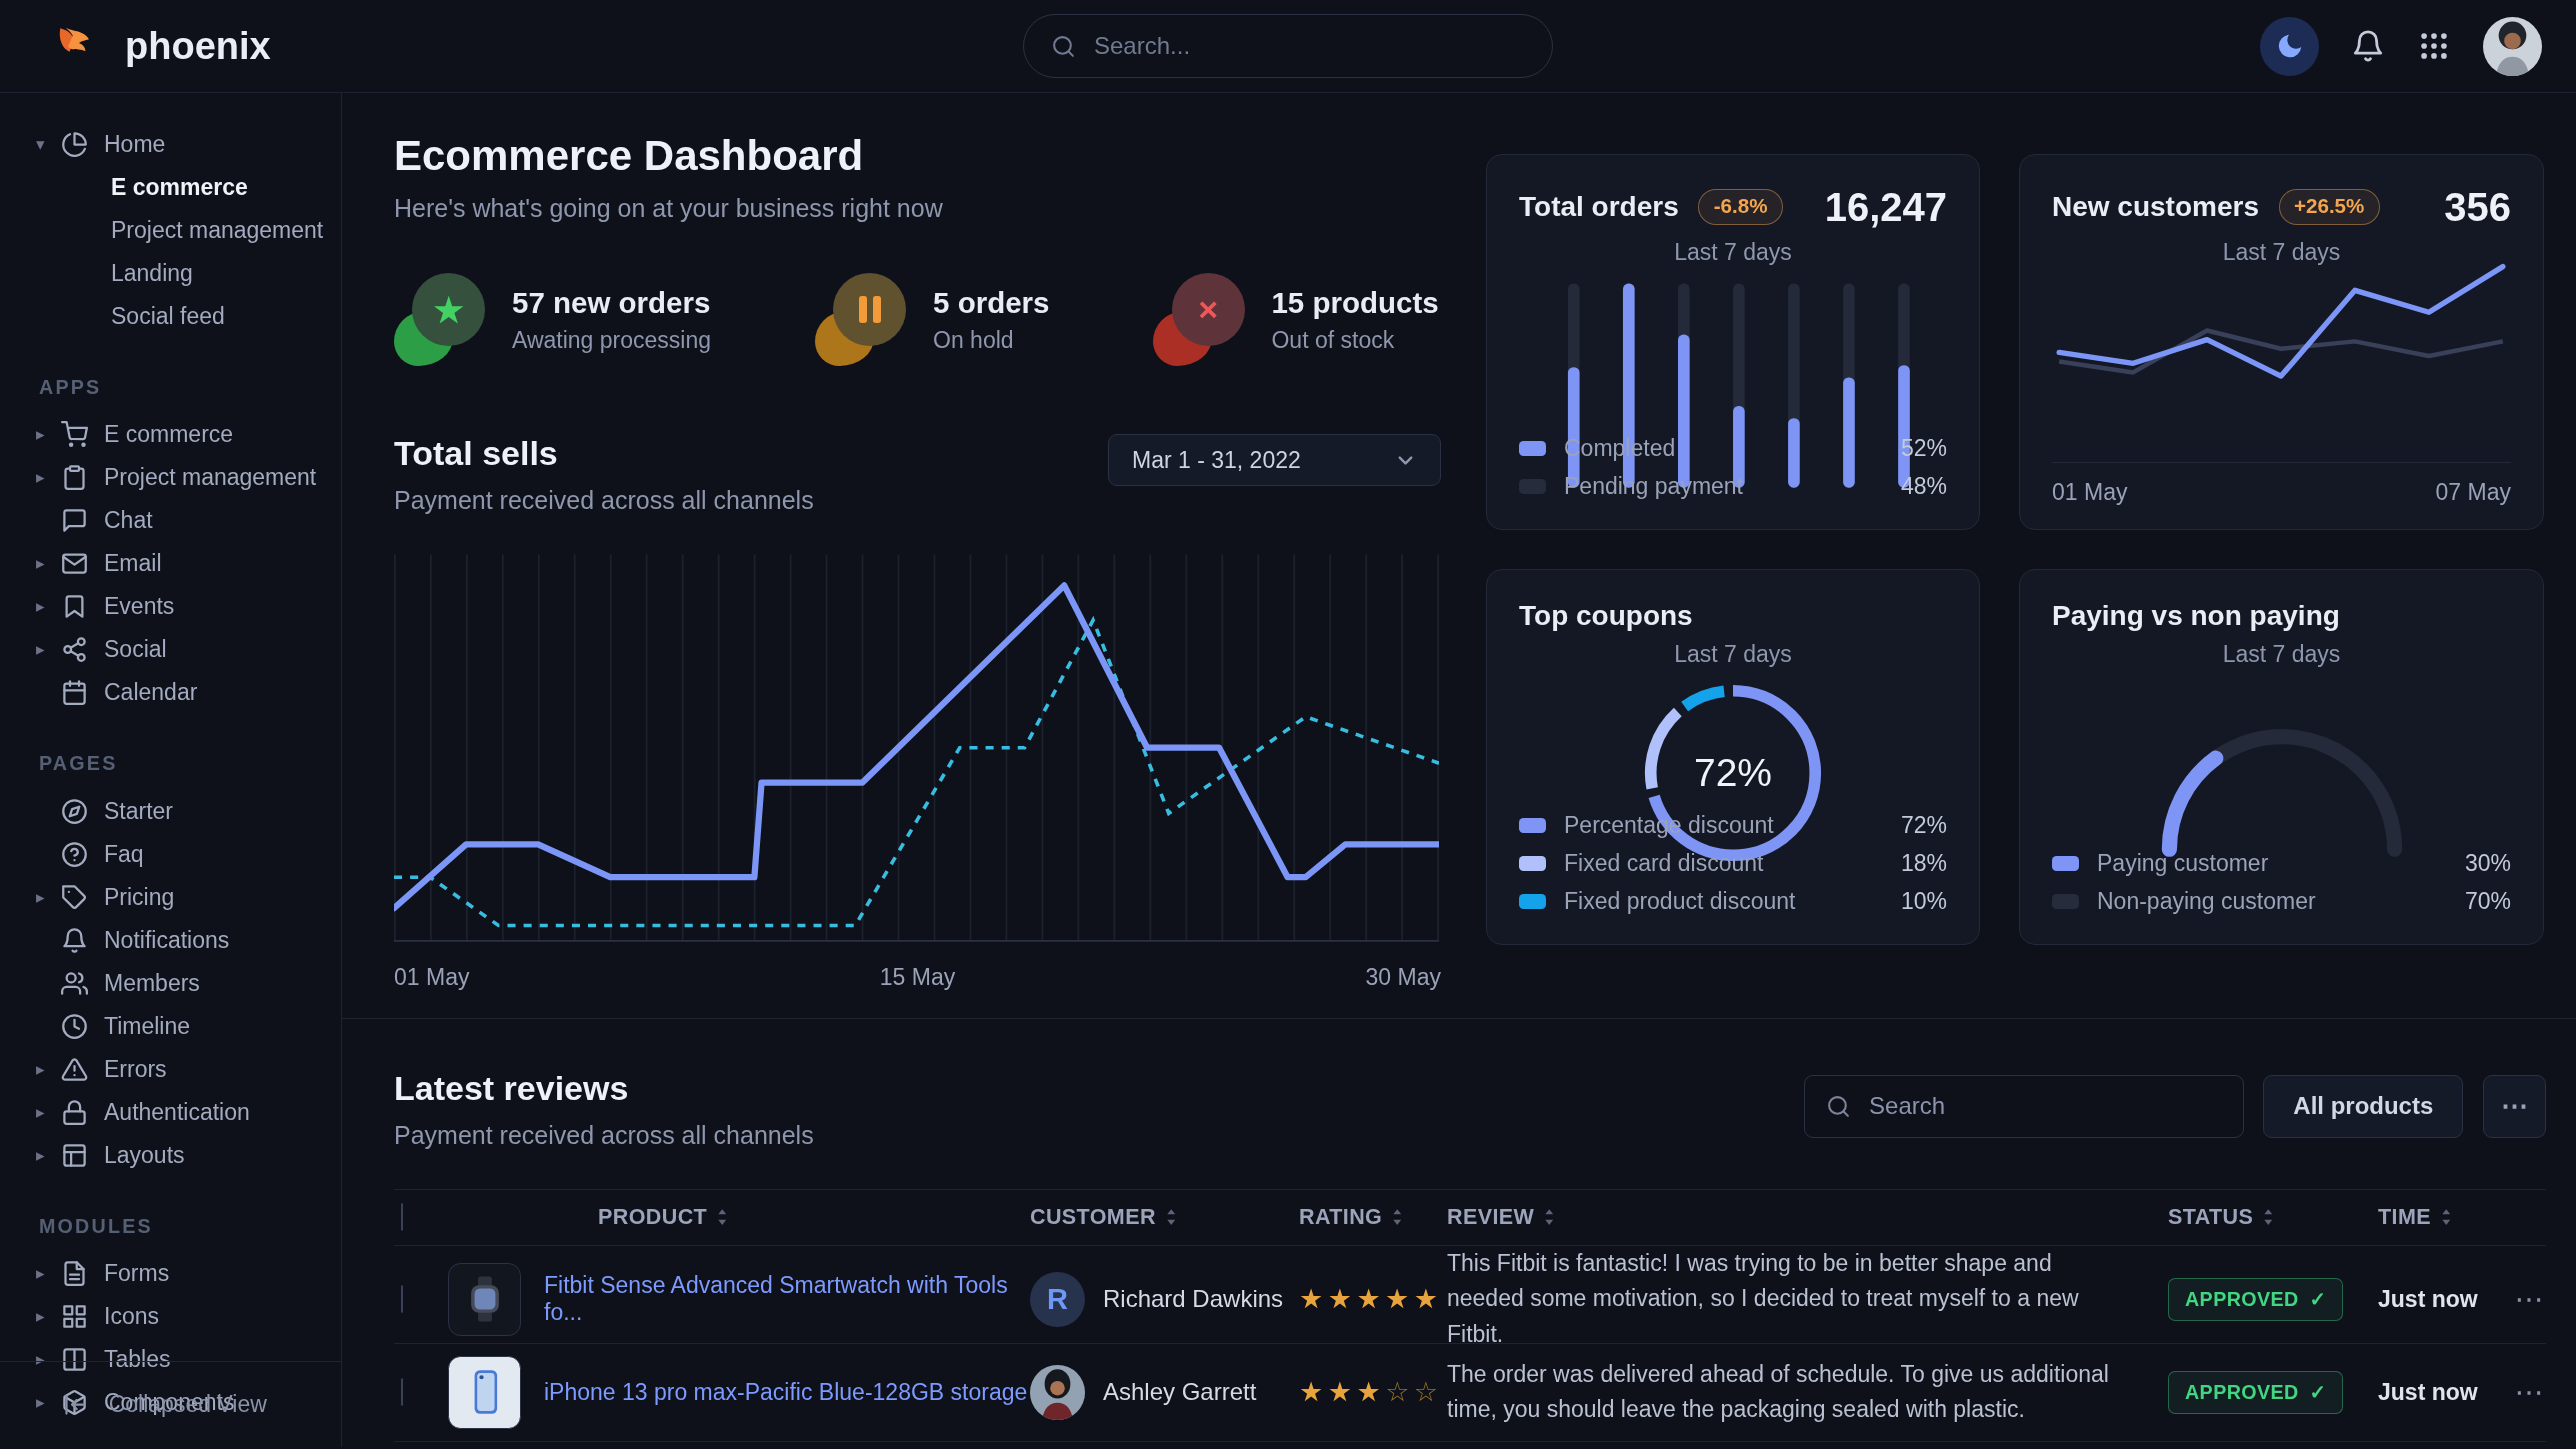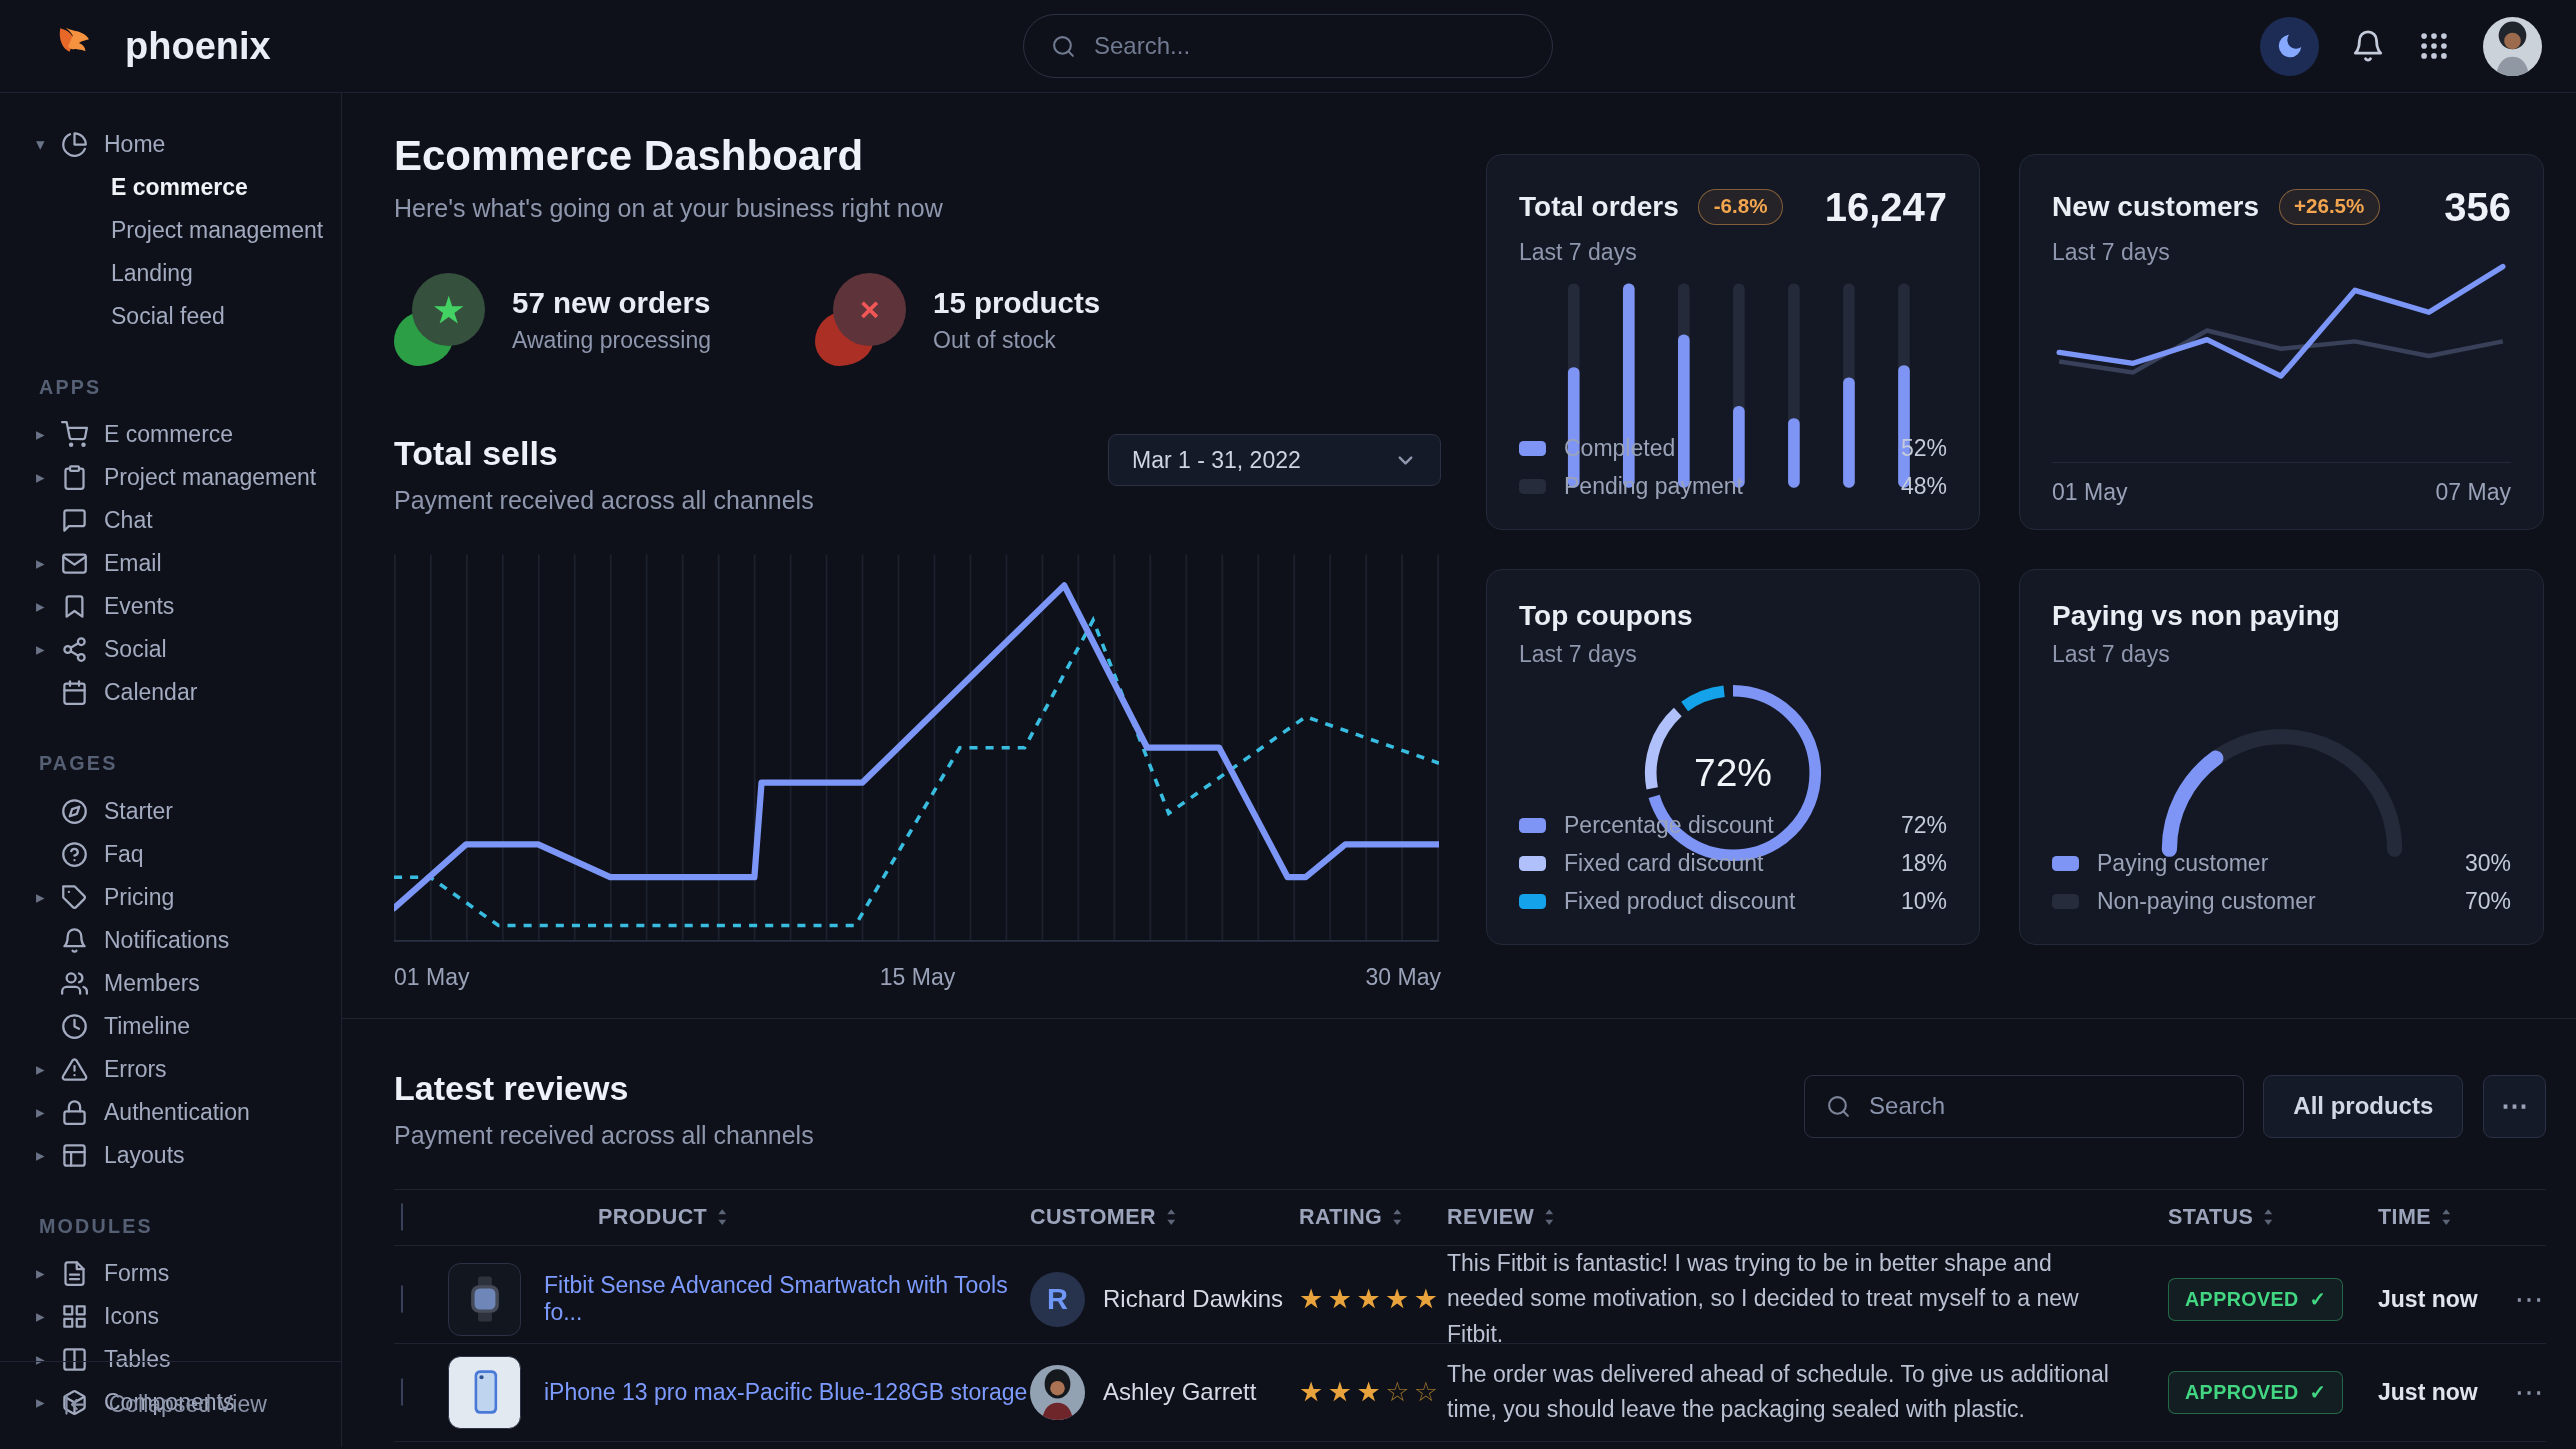--- a/index.html
+++ b/index.html
@@ -72,21 +72,21 @@
   .date-select { margin-left:auto; width:333px; height:52px; border:1.8px solid #2b3144; border-radius:9px;
                  background:#141a28; display:flex; align-items:center; padding:0 23px;
                  color:#cdd4e2; font-size:23px; cursor:pointer; }
   .date-select svg { margin-left:auto; width:23px; height:23px; color:#8e97ad; }
   .sells-chart { margin-top:32px; }
   .x-labels { display:flex; justify-content:space-between; color:#99a2b8; font-size:23px; margin-top:12.5px; }
 
   .right-col { margin-top:21.5px; }
   .cards { display:grid; grid-template-columns:494px 525px; gap:39px; }
   .card { background:#141824; border:1.8px solid #222938; border-radius:16px;
-          padding:30px 32px; height:376px; position:relative; }
+          padding:30px 32px; height:376px; position:relative;text-align:center; }
   .card-head { display:flex; align-items:center; gap:19.7px; }
   .card-title { font-size:28px; font-weight:700; color:#e9edf4; }
   .badge-warn { font-size:20.6px; font-weight:700; padding:4.5px 14.3px 6.3px; border-radius:21.5px;
                 color:#f3a64f; border:1.8px solid rgba(243,166,79,.45); background:rgba(243,166,79,.08); }
   .card-value { margin-left:auto; font-size:40px; font-weight:700; color:#eef1f7; }
   .card-period { color:#8e97ad; font-size:23px; margin-top:9px; }
   .legend { position:absolute; left:32px; right:32px; bottom:23px; }
   .legend-row { display:flex; align-items:center; gap:18px; height:38px; }
   .swatch { width:27px; height:15px; border-radius:4.5px; flex-shrink:0; }
   .legend-label { color:#9aa3b8; font-size:23px; }
@@ -452,20 +452,35 @@
 
           <div class="stats-row" id="stats-row">
   <div class="stat green">
     <div class="stat-art">
       <div class="blob"></div>
                   <div class="stat-circle">★</div>
     </div>
     <div>
                   <div class="stat-title">57 new orders</div>
     <div class="stat-sub">Awating processing</div>
+                </div>
+  </div>
+  <div class="stat orange">
+    <div class="stat-art">
+      <div class="blob"></div>
+                  <div class="stat-circle">
+                    <span class="pausebars">
+                      <i></i>
+                      <i></i>
+                    </span>
+                  </div>
+    </div>
+    <div>
+                  <div class="stat-title">5 orders</div>
+    <div class="stat-sub">On hold</div>
                 </div>
   </div>
   <div class="stat red">
     <div class="stat-art">
       <div class="blob"></div>
                   <div class="stat-circle">×</div>
     </div>
     <div>
                   <div class="stat-title">15 products</div>
     <div class="stat-sub">Out of stock</div>

